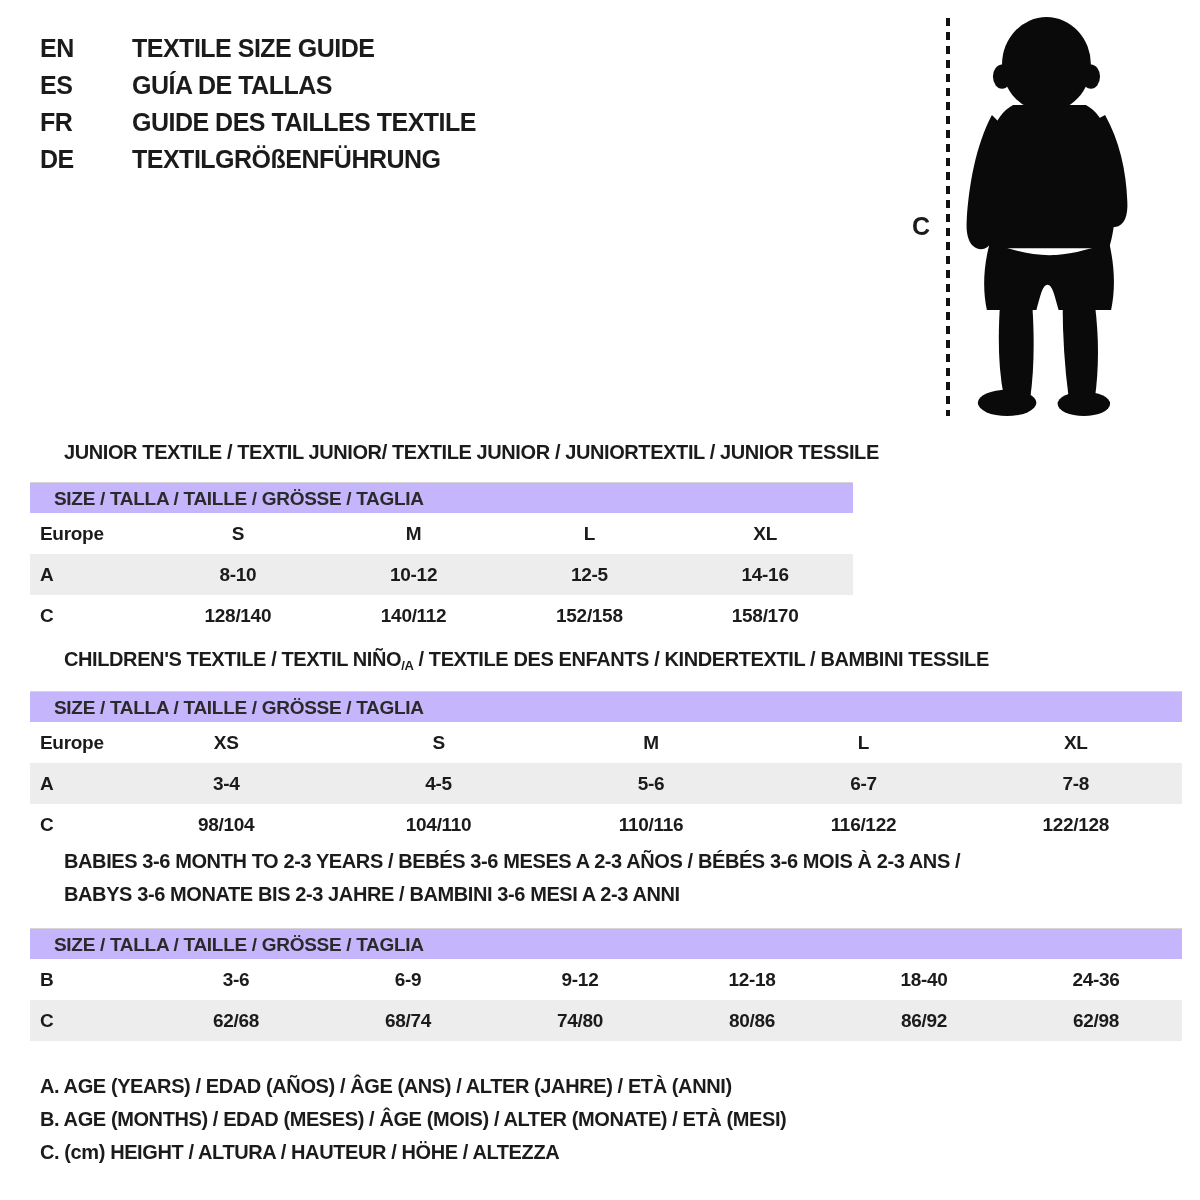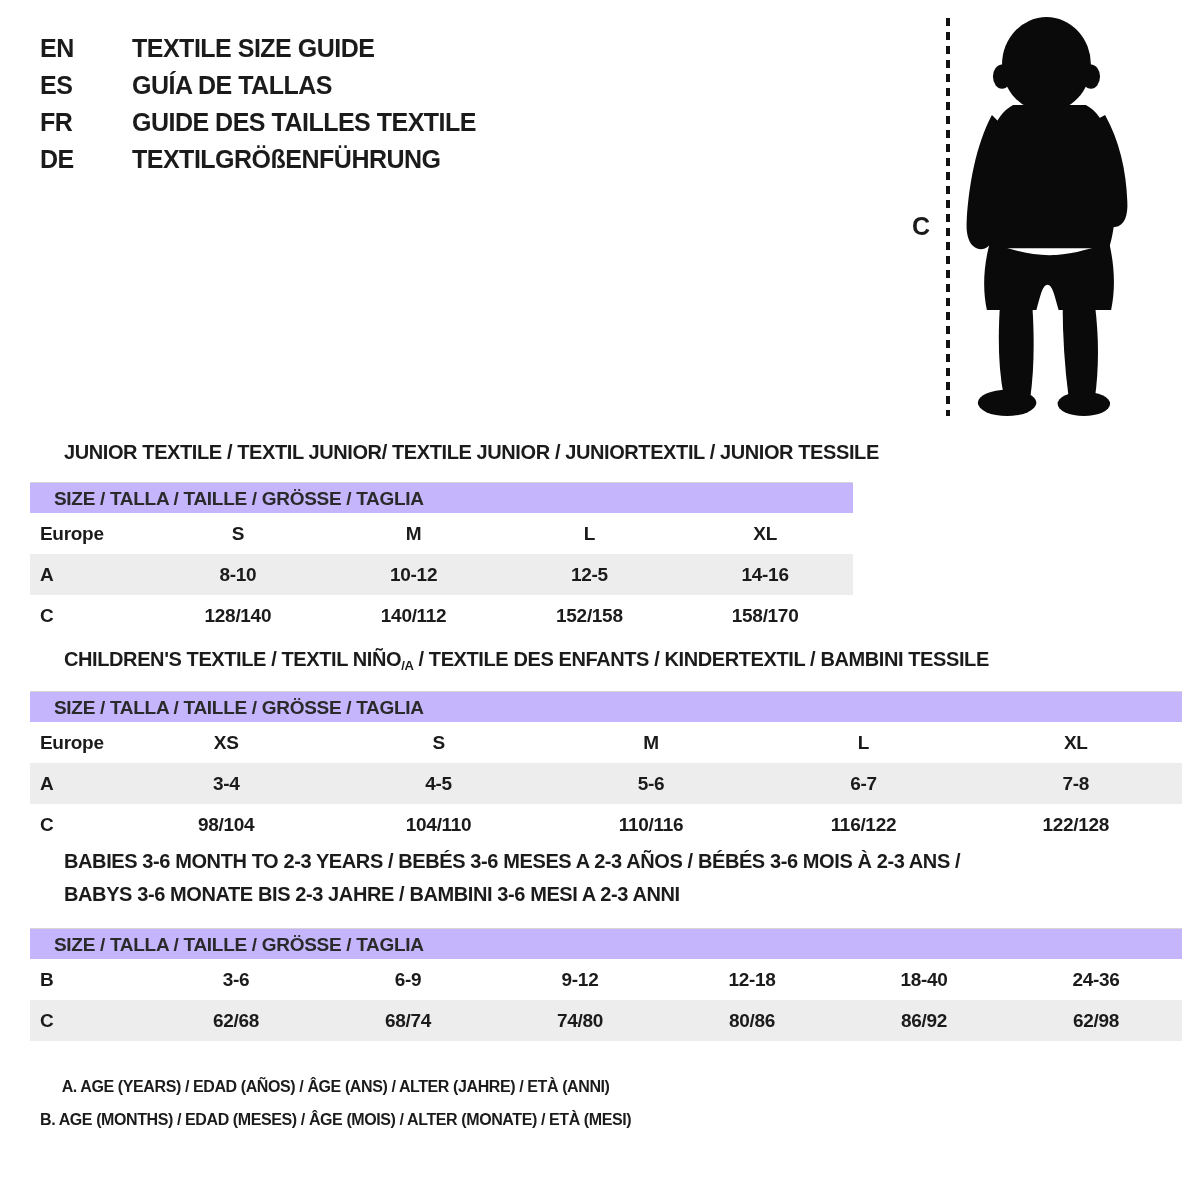--- a/index.html
+++ b/index.html
@@ -42,21 +42,21 @@
   .t-babies{width:1152px;}
   .t-babies .tlabel{width:120px;}
   #junior-heading{top:436px;}
   #junior-table{top:482px;}
   #children-heading{top:643px;}
   #children-table{top:691px;}
   #babies-heading{top:845px;}
   #babies-table{top:928px;}
   
   .legend{position:absolute;left:40px;top:1070px;}
-  .legend-line{font-size:16px;font-weight:700;letter-spacing:-0.4px;line-height:33px;white-space:nowrap;text-align:center;}
+  .legend-line{font-size:20px;font-weight:700;letter-spacing:-0.4px;line-height:33px;white-space:nowrap;}
 </style>
 </head>
 <body>
 
 <div class="page">
 
   <div class="languages">
     <div class="lang-row">
       <span class="lang-code">EN</span>
       <span class="lang-title">TEXTILE SIZE GUIDE</span>
@@ -172,15 +172,16 @@
       <div class="tcell">74/80</div>
       <div class="tcell">80/86</div>
       <div class="tcell">86/92</div>
       <div class="tcell">62/98</div>
     </div>
   </div>
 
   <div class="legend">
     <div class="legend-line">A. AGE (YEARS) / EDAD (AÑOS) / ÂGE (ANS) / ALTER (JAHRE) / ETÀ (ANNI)</div>
     <div class="legend-line">B. AGE (MONTHS) / EDAD (MESES) / ÂGE (MOIS) / ALTER (MONATE) / ETÀ (MESI)</div>
+    <div class="legend-line">C. (cm) HEIGHT / ALTURA / HAUTEUR / HÖHE / ALTEZZA</div>
   </div>
 
 </div>
 
 </body></html>

